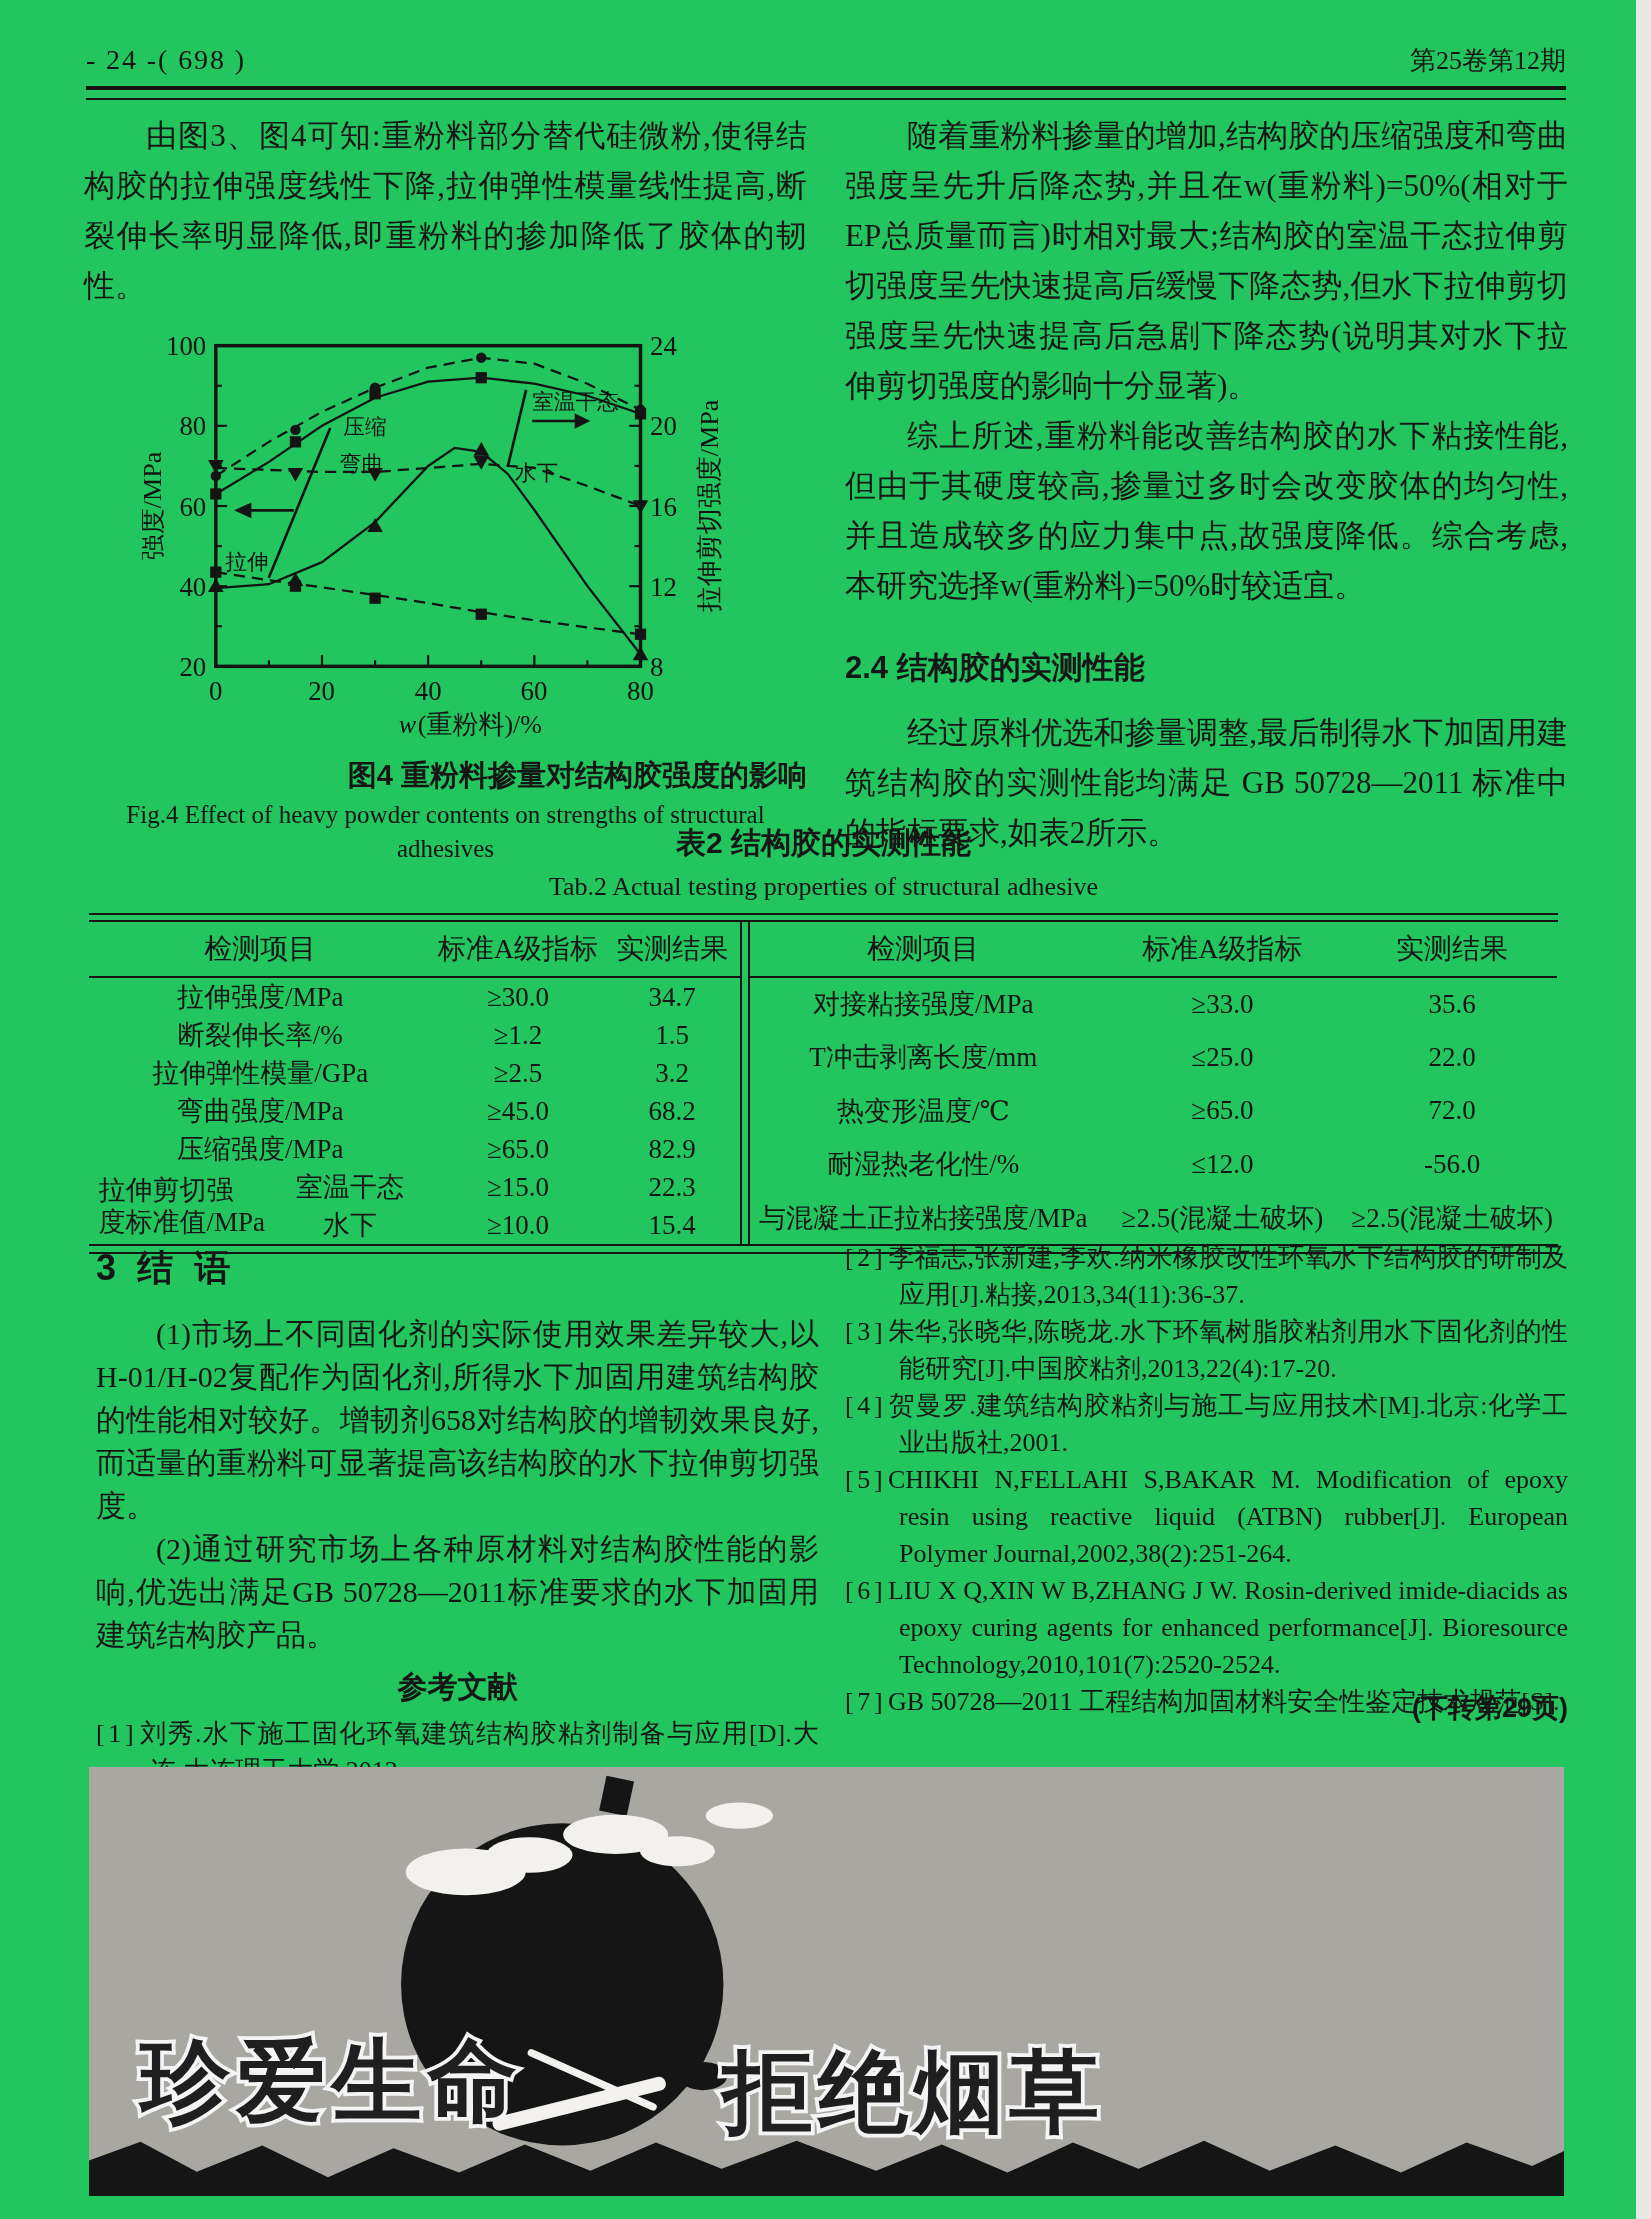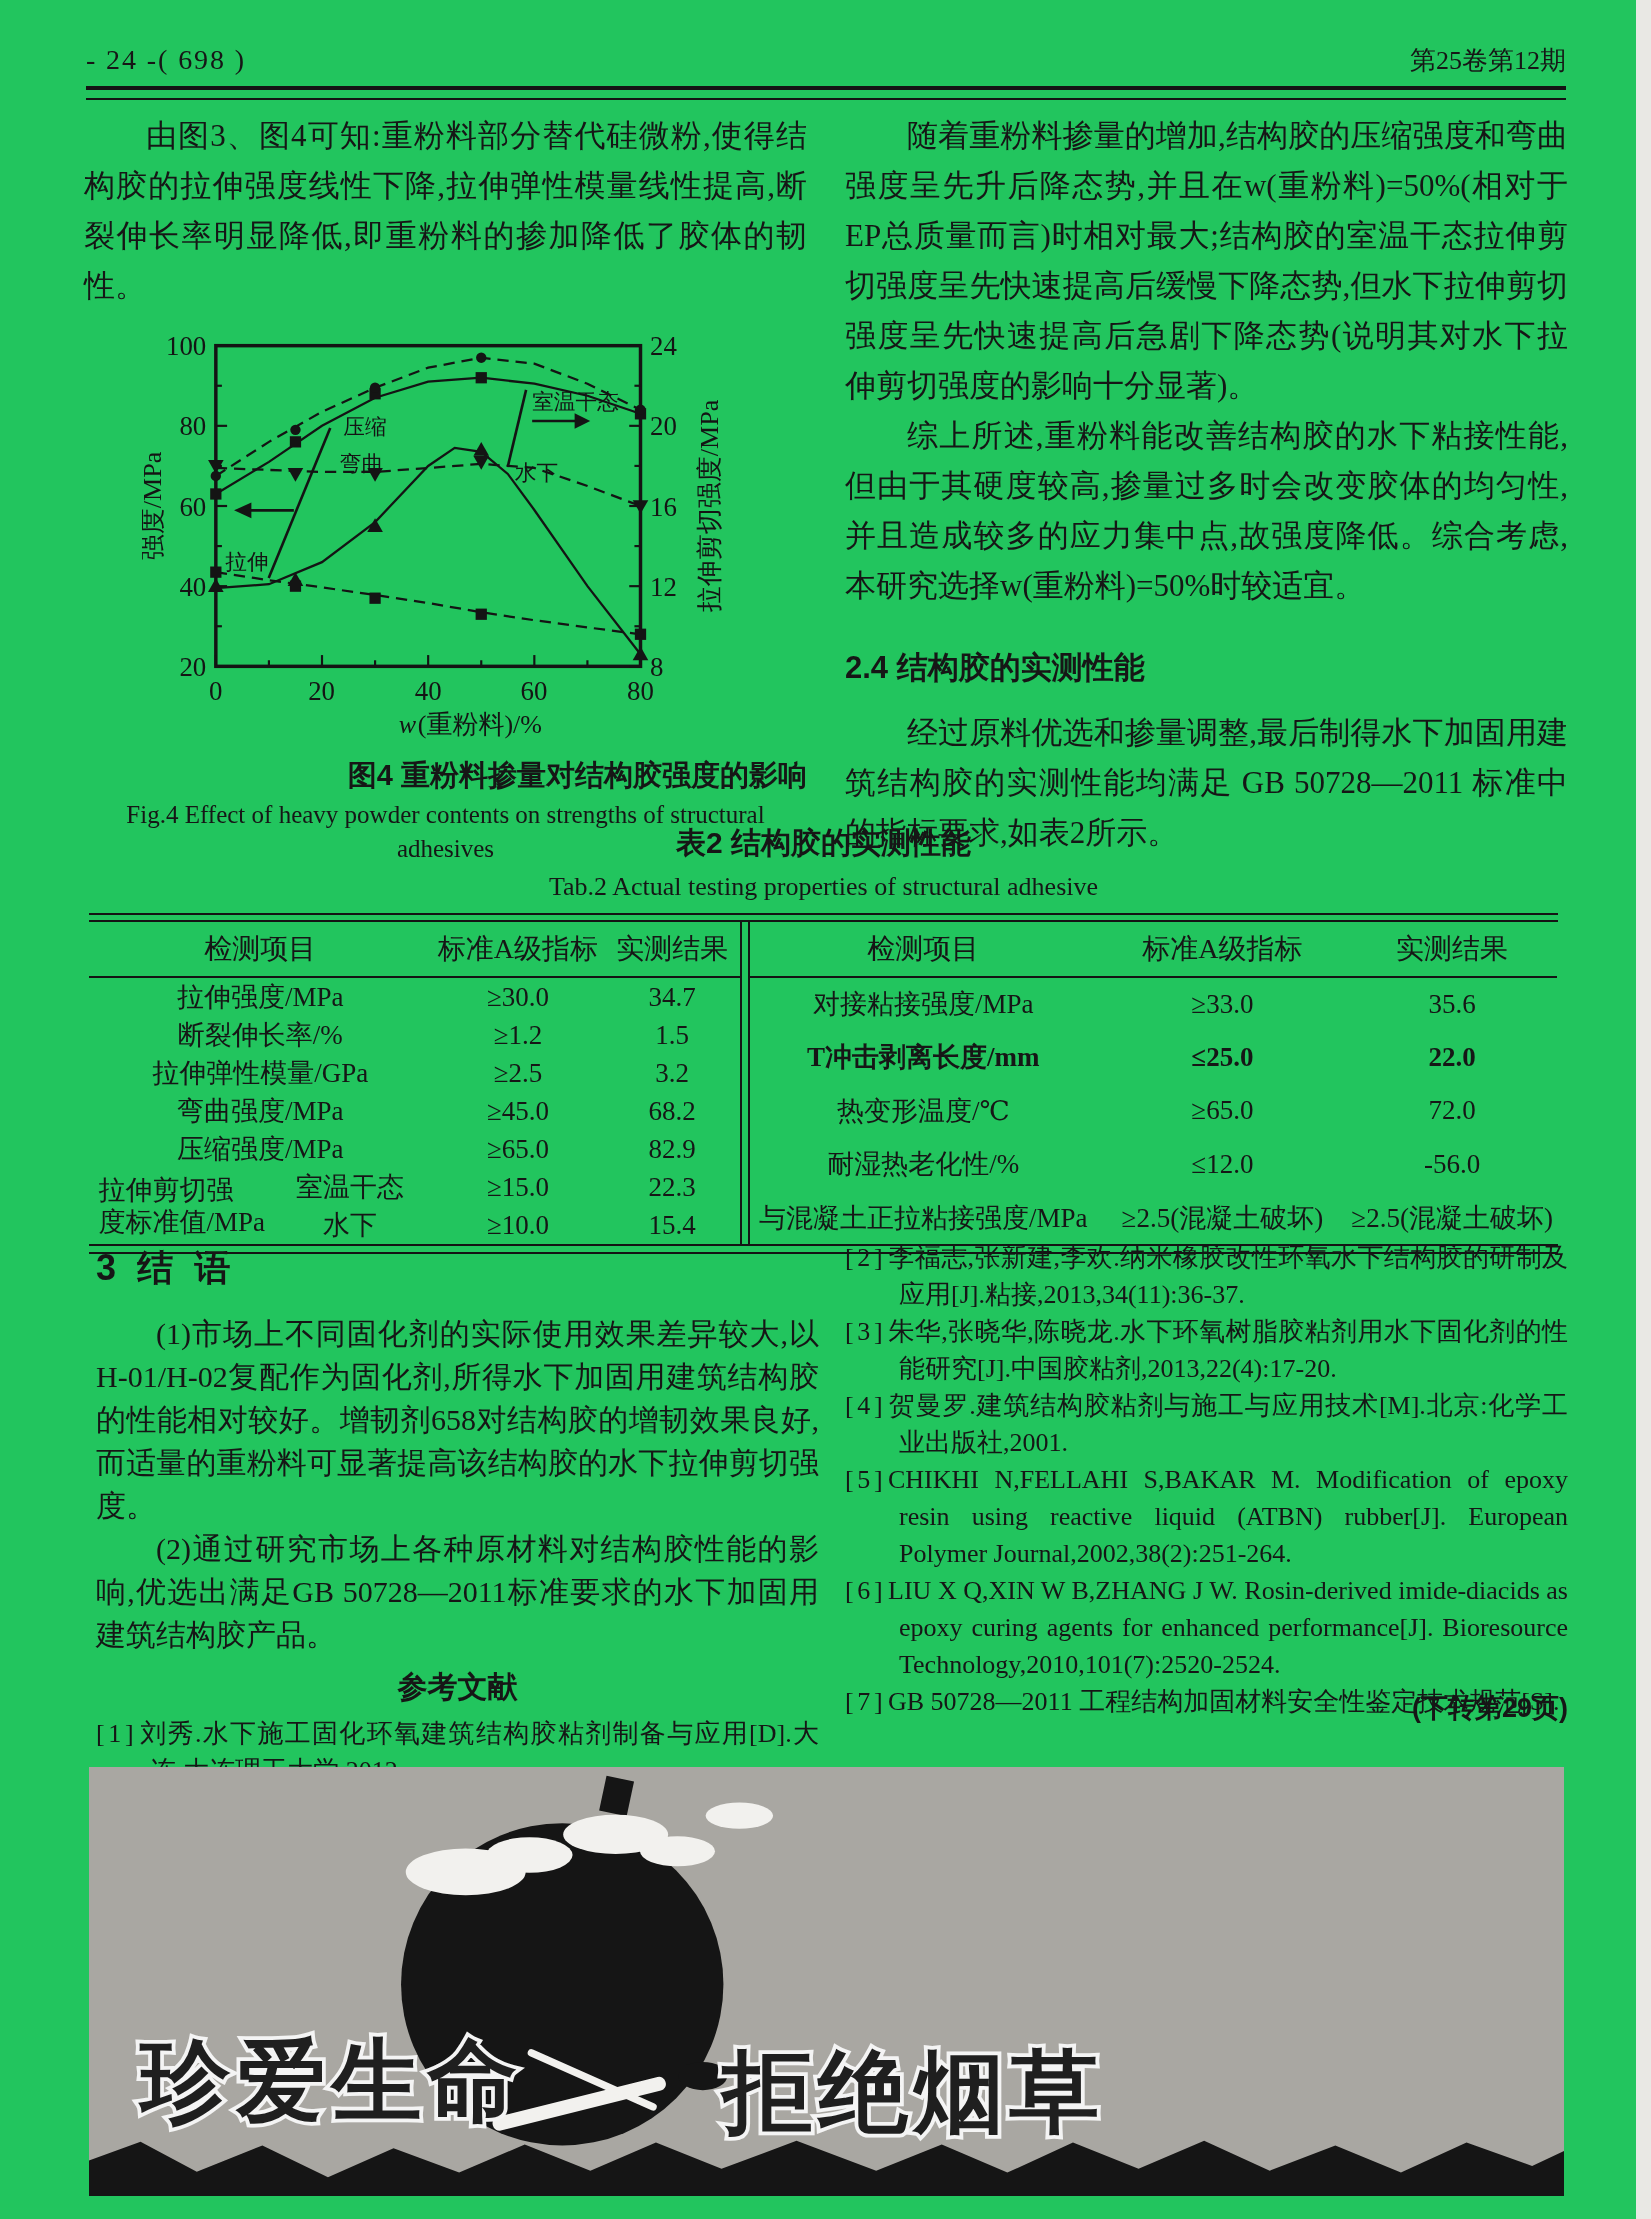--- a/index.html
+++ b/index.html
@@ -282,21 +282,21 @@
             <td>标准A级指标</td>
             <td>实测结果</td>
           </tr>
         </thead>
         <tbody>
           <tr style="height:45px;">
             <td>对接粘接强度/MPa</td>
             <td>≥33.0</td>
             <td>35.6</td>
           </tr>
-          <tr style="height:45px;font-weight:bold;">
+          <tr style="height:45px;">
             <td>T冲击剥离长度/mm</td>
             <td>≤25.0</td>
             <td>22.0</td>
           </tr>
           <tr style="height:45px;">
             <td>热变形温度/℃</td>
             <td>≥65.0</td>
             <td>72.0</td>
           </tr>
           <tr style="height:45px;">

